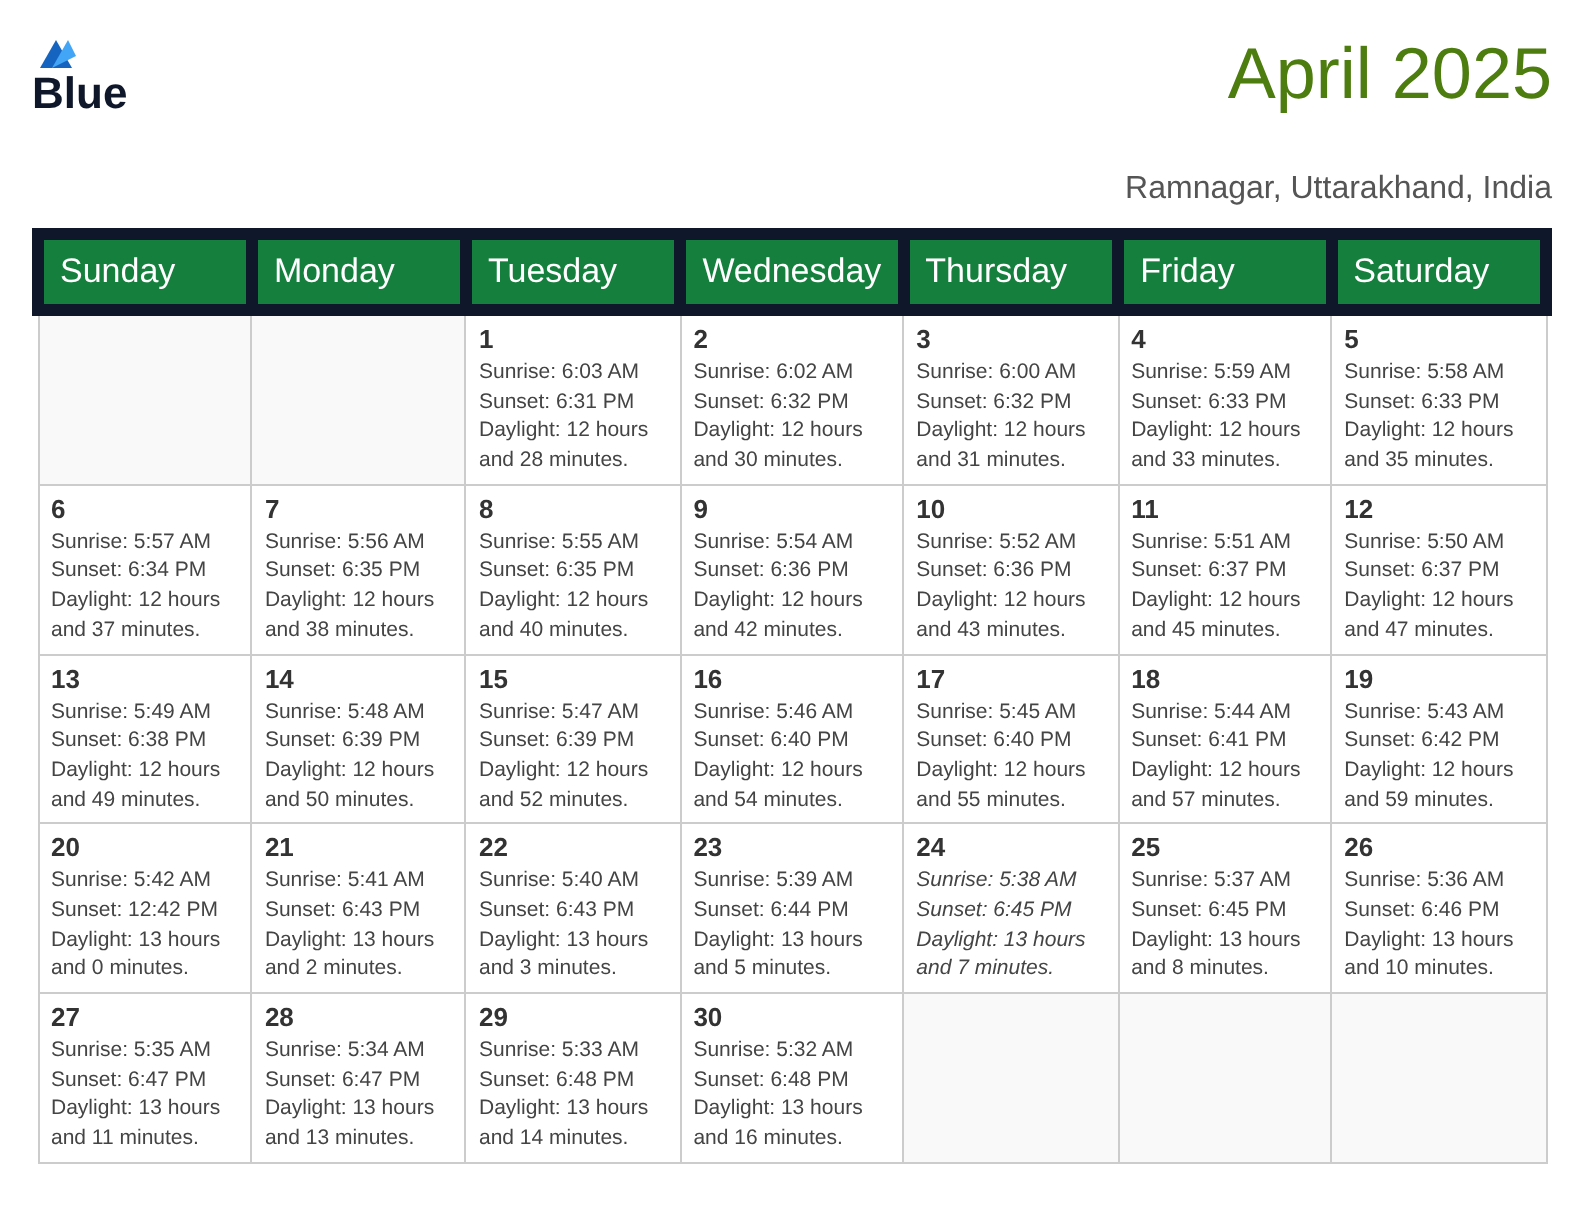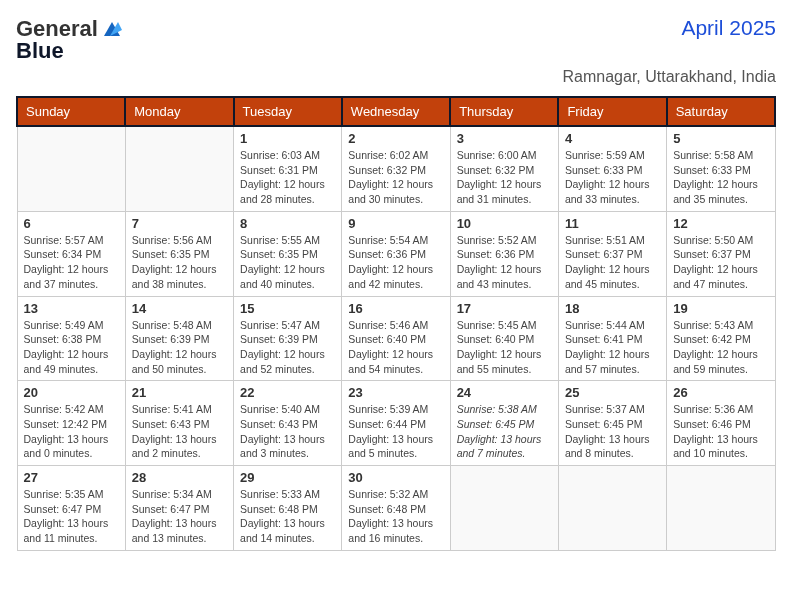--- a/index.html
+++ b/index.html
@@ -18,42 +18,42 @@
     }
     .logo {
       display: flex;
       flex-direction: column;
       align-items: flex-start;
     }
     .title-area {
       text-align: right;
     }
     .main-title {
-      font-size: 21px;
-      color: #1d4ed8;
+      font-size: 36px;
+      color: #4d7c0f;
       font-weight: normal;
     }
     .subtitle {
       font-size: 16px;
       color: #555;
       margin-top: 28px;
     }
     .calendar {
       width: 100%;
       border-collapse: collapse;
       font-size: 11px;
     }
     .calendar th {
-      background-color: #c2410c;
+      background-color: #15803d;
       color: #fff;
       padding: 6px 8px;
       text-align: left;
-      font-size: 13px;
+      font-size: 17px;
       font-weight: normal;
-      border: 2px solid #0f172a;
+      border: 6px solid #0f172a;
     }
     .calendar td {
       border: 1px solid #ccc;
       vertical-align: top;
       padding: 4px 6px;
       width: 108px;
       min-height: 80px;
       background: #fff;
     }
     .calendar td.empty {
@@ -71,21 +71,20 @@
       line-height: 1.4;
       font-size: 10.5px;
     }
   </style>
 </head>
 <body>
 
 <div class="header-area">
   <div class="logo">
     <div style="display:flex;align-items:center;gap:2px;">
-      <span style="font-size:22px;font-weight:bold;color:#333;">General</span>
       <svg width="24" height="22" viewBox="0 0 24 22">
         <polygon points="4,18 12,4 20,18" fill="#1565c0"></polygon>
         <polygon points="10,18 18,4 22,12" fill="#42a5f5"></polygon>
       </svg>
     </div>
     <span style="font-size:22px;font-weight:bold;color:#0f172a;margin-top:-4px;">Blue</span>
   </div>
   <div class="title-area">
     <div class="main-title">April 2025</div>
     <div class="subtitle">Ramnagar, Uttarakhand, India</div>

